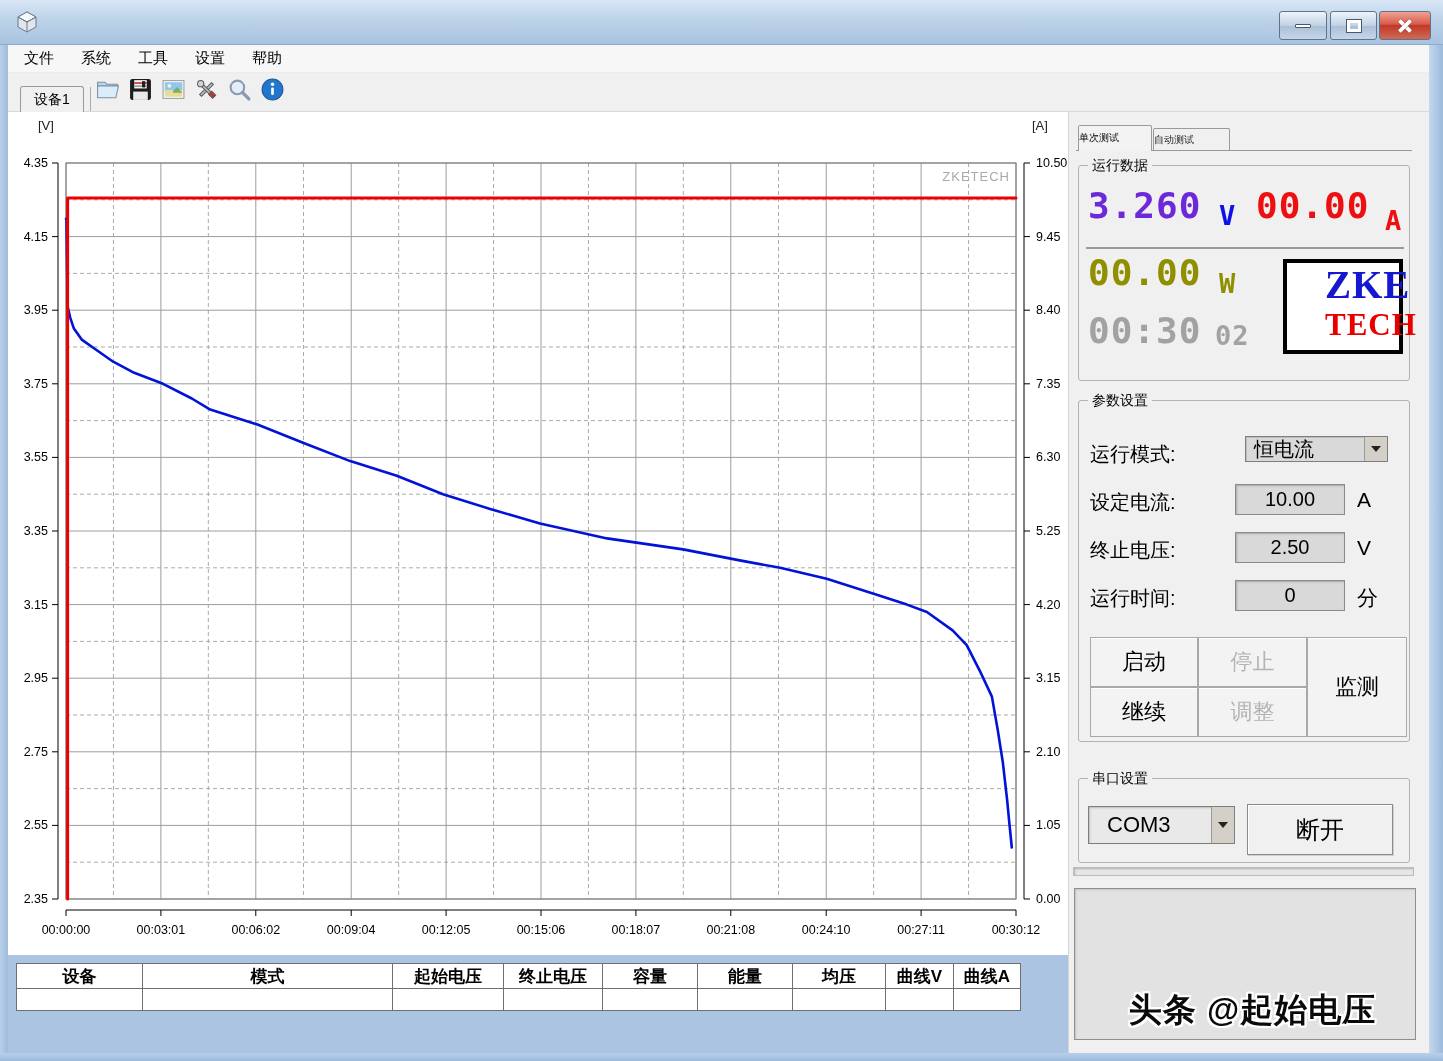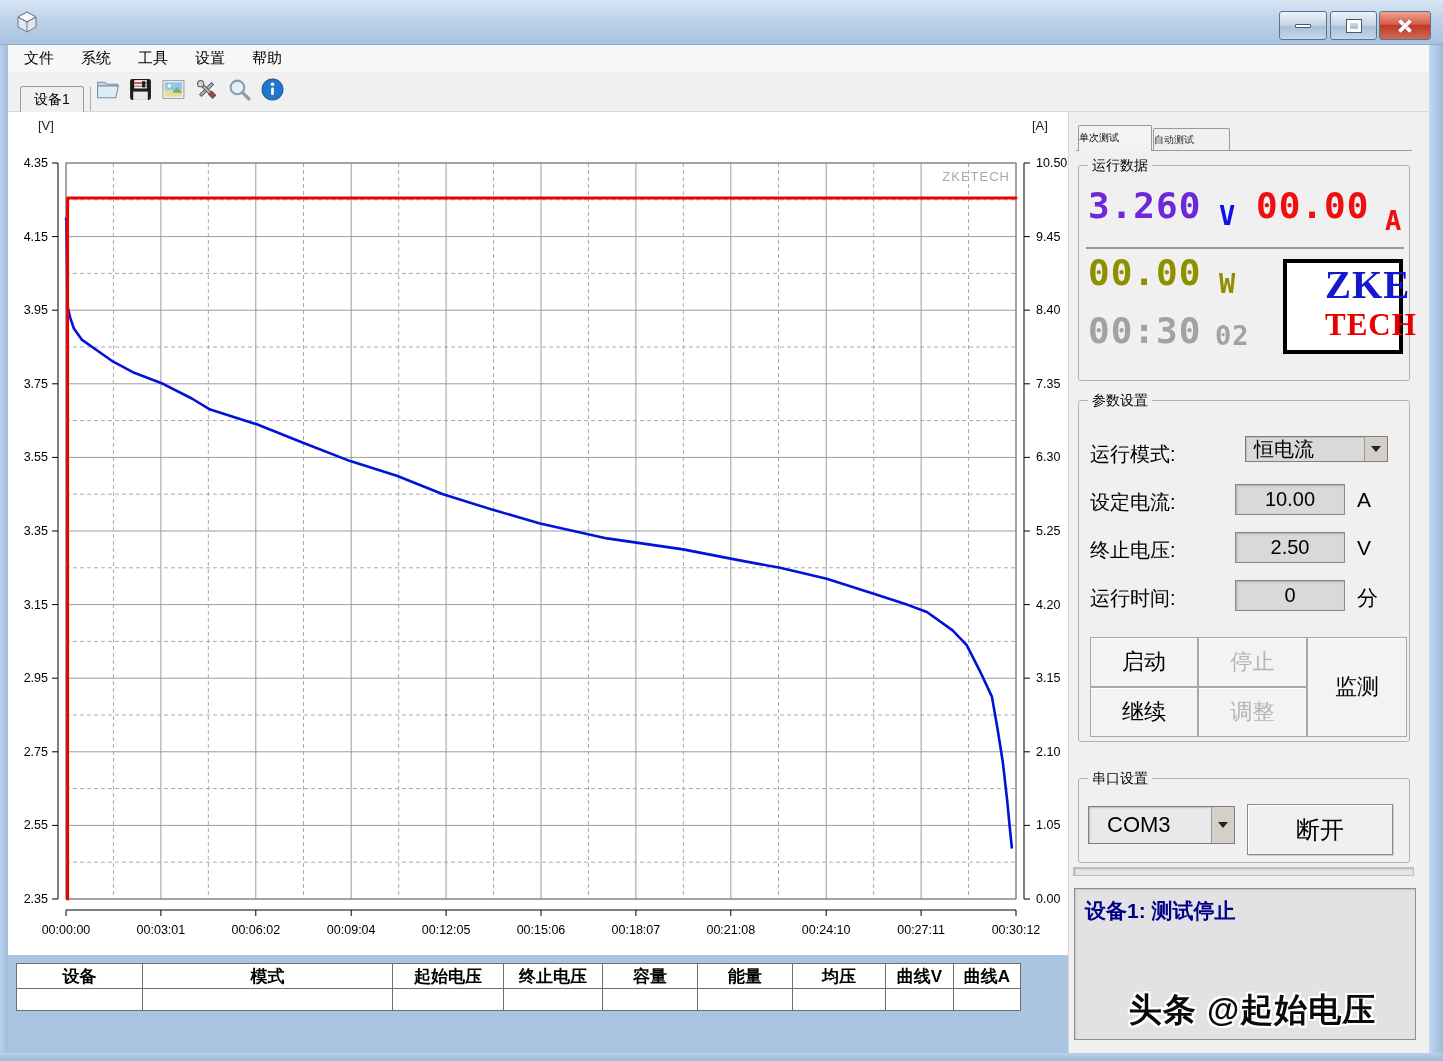--- a/index.html
+++ b/index.html
@@ -433,19 +433,18 @@
   <span class="val">COM3</span>
   <span class="dd-btn" style="height:100%;">
       <span class="dd-arrow"></span>
     </span>
 </div>
 <div class="btn-disconnect">断开</div>
 
 <div class="sunken-strip"></div>
 
 <div class="status-box">
-  <div>设备1: 测试停止</div>
 </div>
 <div class="watermark">头条 @起始电压</div>
 
 <div class="frame-left"></div>
 <div class="frame-right"></div>
 <div class="frame-bottom"></div>
 
 </body></html>

